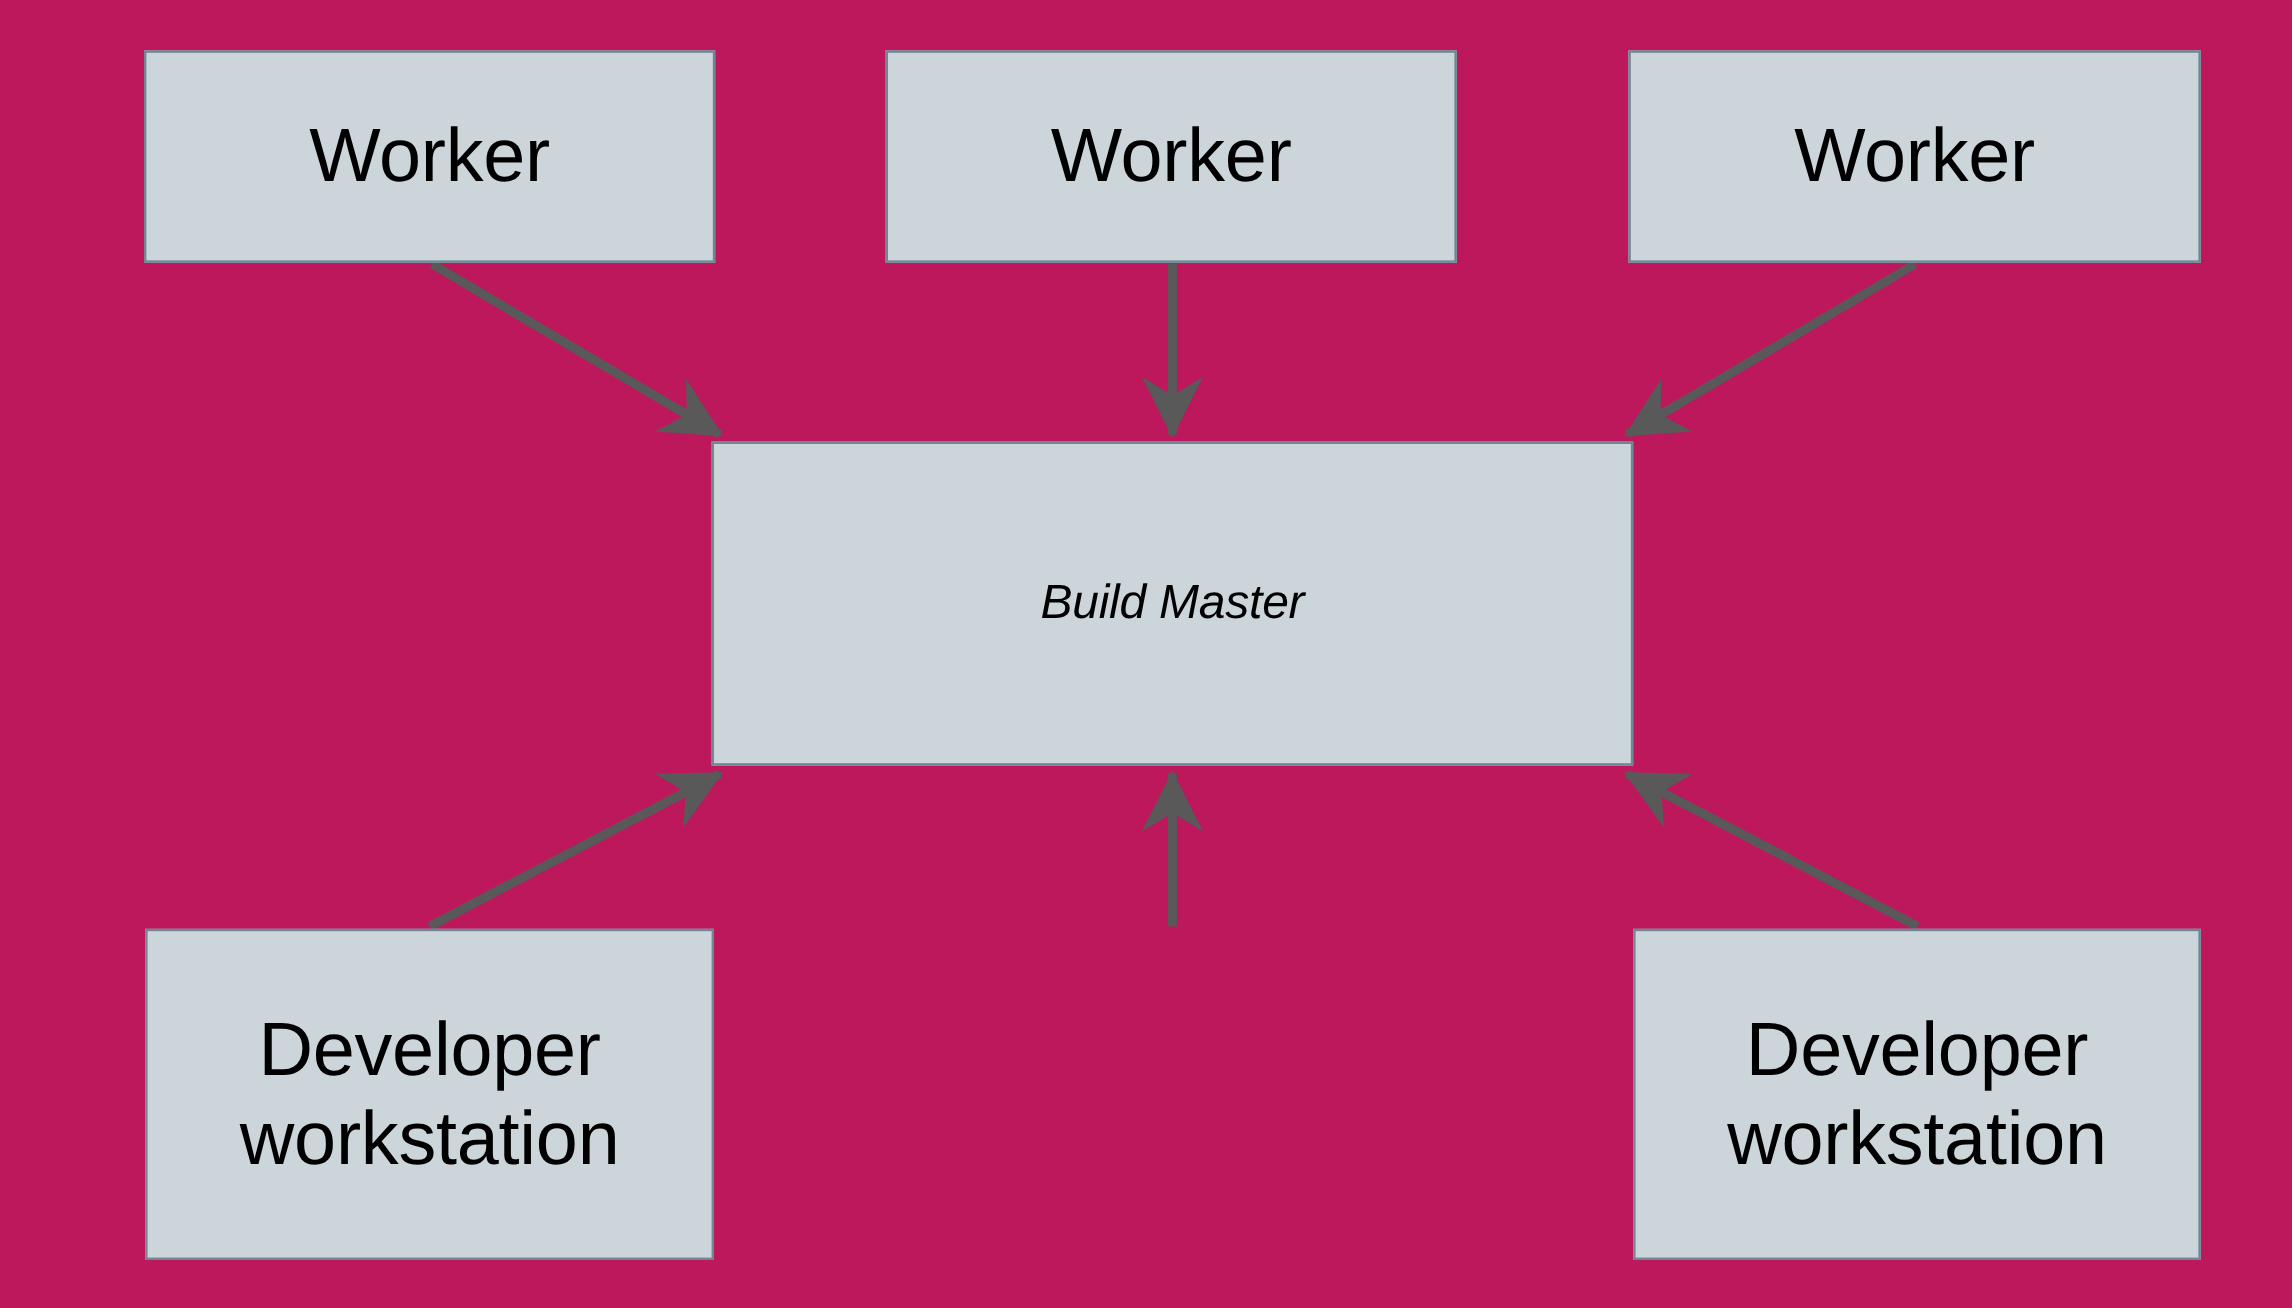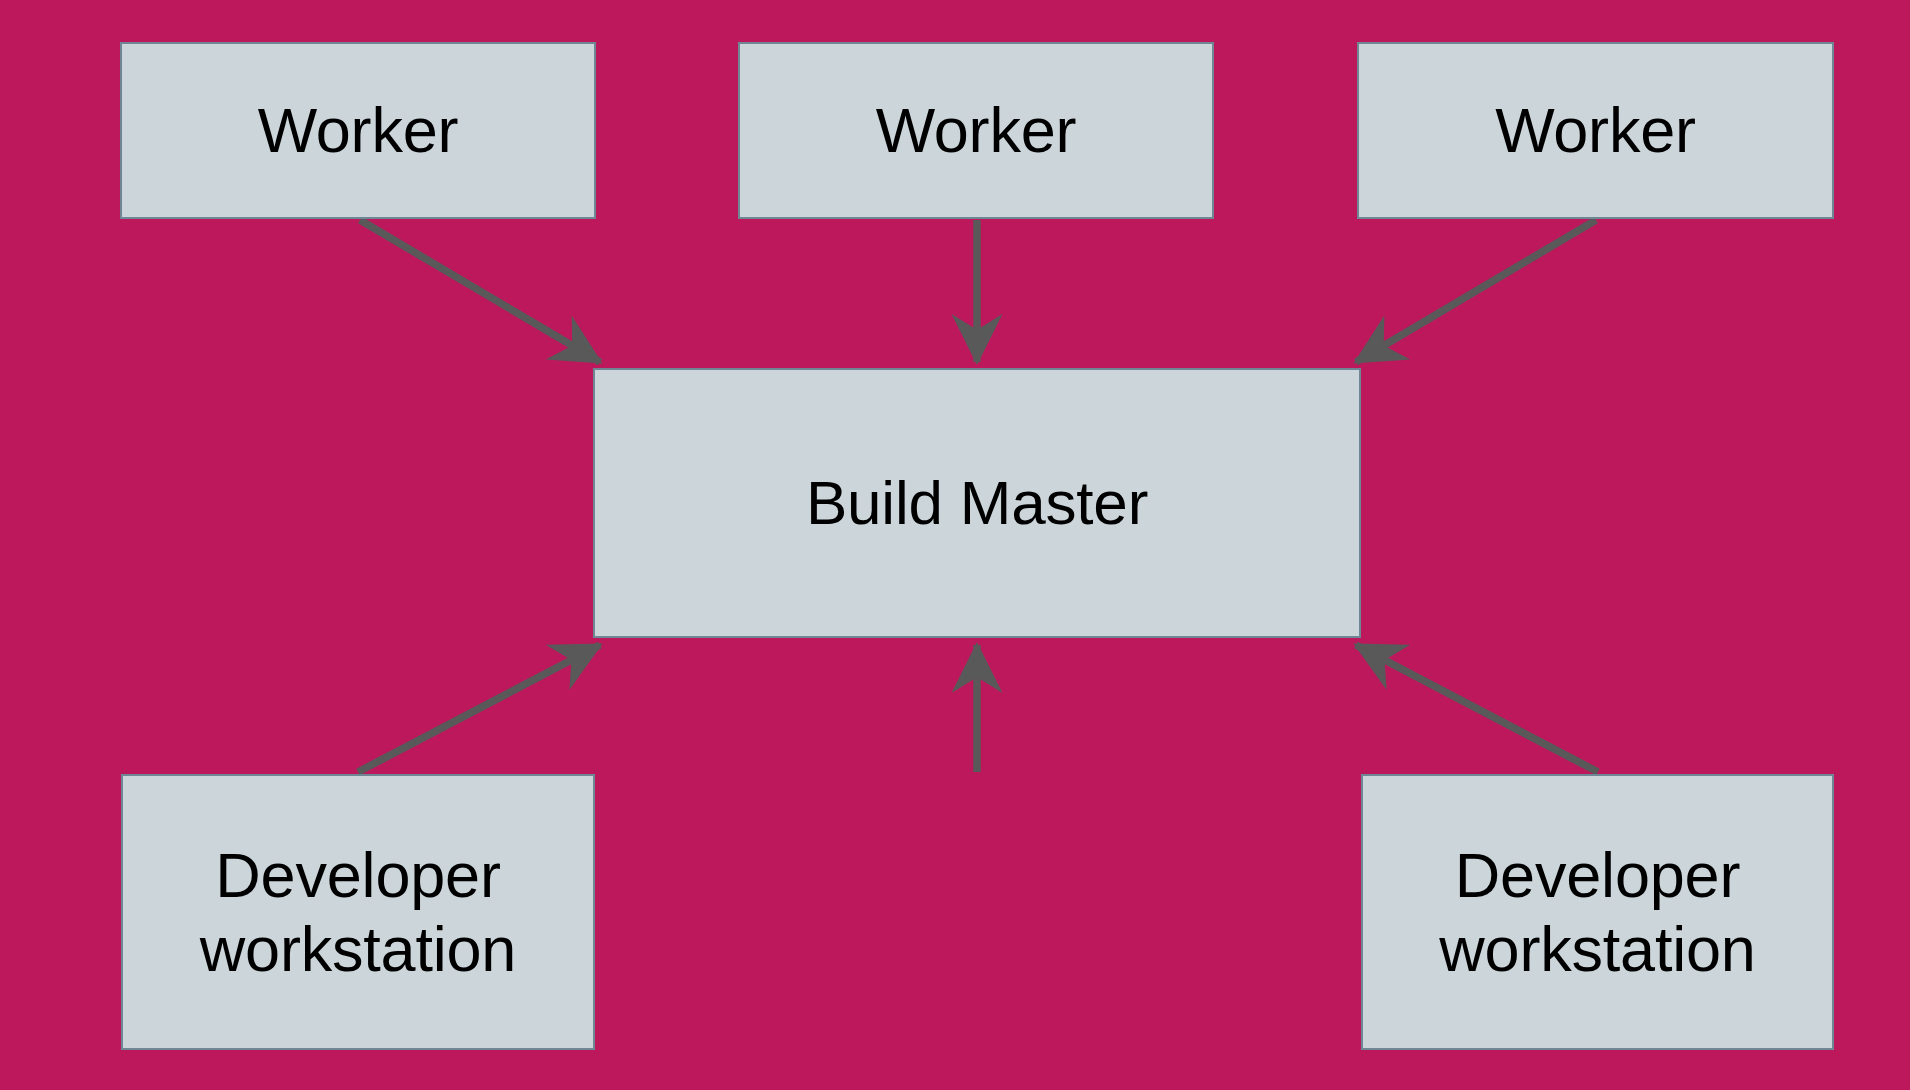--- a/index.html
+++ b/index.html
@@ -50,21 +50,21 @@
   #node-worker-2 { left: 738px;  top: 42px;  width: 476px; height: 177px; }
   #node-worker-3 { left: 1357px; top: 42px;  width: 477px; height: 177px; }
   #node-build-master { left: 593px; top: 368px; width: 768px; height: 270px; }
   #node-dev-ws-left  { left: 121px;  top: 774px; width: 474px; height: 276px; }
   #node-ci-server    { left: 741px;  top: 774px; width: 473px; height: 276px; }
   #node-dev-ws-right { left: 1361px; top: 774px; width: 473px; height: 276px; }
 
   #node-worker-1 .node-label,
   #node-worker-2 .node-label,
   #node-worker-3 .node-label { font-size: 63px; }
-  #node-build-master .node-label { font-size: 62px; }
+  #node-build-master .node-label { font-size: 40px; font-style: italic; }
   #node-dev-ws-left .node-label,
   #node-dev-ws-right .node-label { font-size: 63px; }
   #node-ci-server .node-label { font-size: 62px; }
 </style>
 </head>
 <body>
 
 <div id="diagram-canvas">
 
   <svg id="edge-layer" viewBox="0 0 1910 1090" width="1910" height="1090" xmlns="http://www.w3.org/2000/svg">

